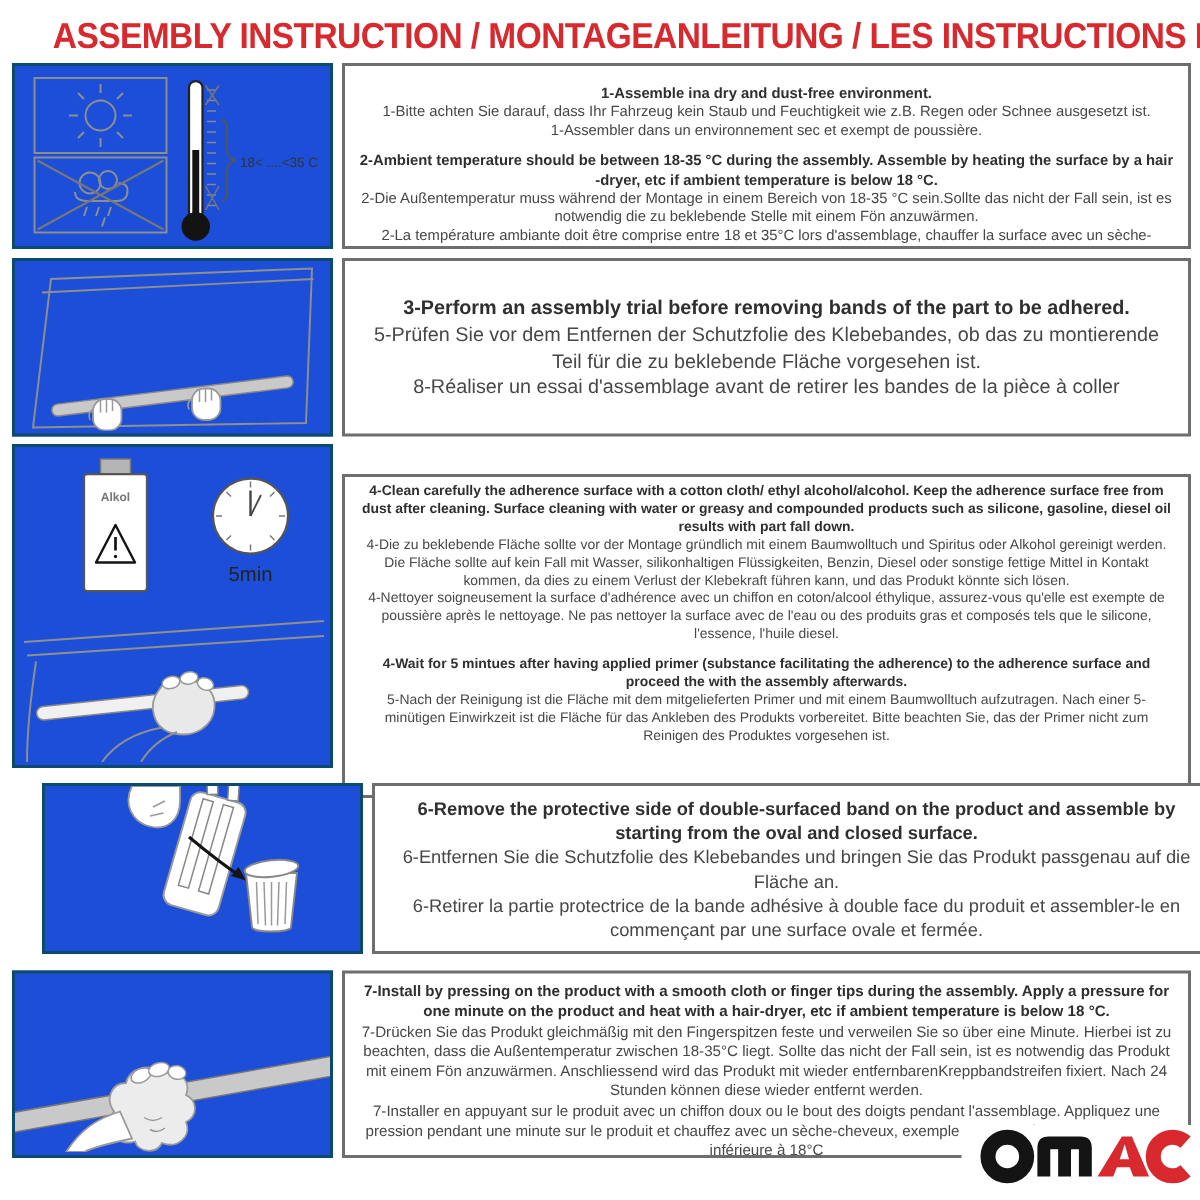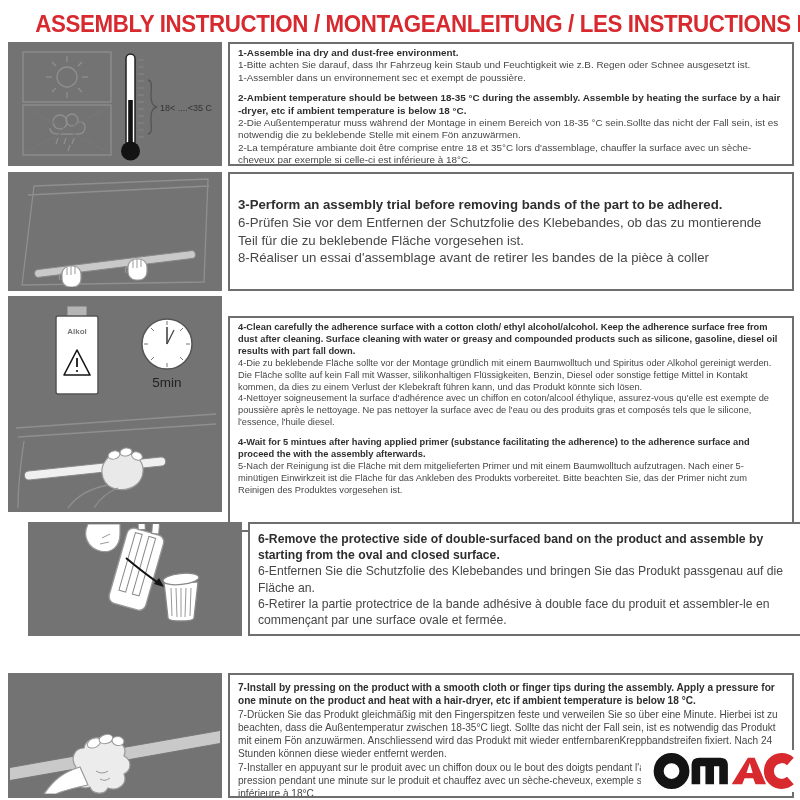--- a/index.html
+++ b/index.html
@@ -5,32 +5,32 @@
   * { box-sizing: border-box; }
   html,body { margin:0; padding:0; background:#fff; }
   body { font-family:"Liberation Sans", sans-serif; }
   .sheet { position:relative; width:800px; height:800px; background:#fff; overflow:hidden; }
 
   .title { position:absolute; top:3px; left:0; width:100%; text-align:center; margin:0; }
   .title span { display:inline-block; color:#d8292f; font-weight:700; font-size:24px;
                 letter-spacing:-0.4px; transform:scaleX(0.93); white-space:nowrap; }
 
   .row { position:absolute; left:0; width:100%; }
-  .ill { position:absolute; left:8px; width:214px; height:100%; border:2px solid #737373; background:#737373; }
+  .ill { position:absolute; left:8px; width:214px; height:100%; border:2px solid #0c4a6e; background:#1d4ed8; }
   .txt { position:absolute; left:228px; width:566px; height:100%; border:2px solid #6e6e6e;
-         background:#fff; padding:3px 8px; overflow:hidden; color:#474747; }
+         background:#fff; padding:13px 8px; overflow:hidden; color:#474747;text-align:center; }
   .txt p { margin:0; }
   .txt .en { font-weight:700; color:#2f2f2f; }
   .step + .step { margin-top:8px; }
 
   .r1 { top:42px;  height:124px; }
   .r2 { top:172px; height:119px;border-radius:32px; }
   .r3 { top:296px; height:216px; }
   .r4 { top:522px; height:114px;margin-left:20px; }
-  .r5 { top:673px; height:125px; }
+  .r5 { top:647px; height:125px; }
 
   .r1 .txt { font-size:9.9px;  line-height:12.4px; }
   .r2 .txt { font-size:13.2px; line-height:17.6px; display:flex; flex-direction:column; justify-content:center; }
   .r3 .txt { font-size:9.3px;  line-height:11.9px; padding-top:4px;margin-top:20px; }
   .r4 .txt { font-size:12.2px; line-height:16.2px; padding-top:7px; }
   .r5 .txt { font-size:10.1px; line-height:13.3px; padding-top:6px; }
 
   svg { display:block; }
   .sketch { stroke:#8f8f8f; fill:none; stroke-width:1.3; }
   .logo { position:absolute; right:3px; top:750px; background:#fff; padding-left:12px; }
@@ -143,21 +143,21 @@
               <line x1="127" y1="85" x2="127" y2="94"></line>
               <line x1="131" y1="85" x2="131" y2="93"></line>
             </g>
           <path d="M118,92 q-4,2 -2,7" stroke="#999" stroke-width="1.1" fill="none"></path>
         </g>
       </svg>
     </div>
     <div class="txt">
       <div class="step">
         <p class="en">3-Perform an assembly trial before removing bands of the part to be adhered.</p>
-        <p>6-Prüfen Sie vor dem Entfernen der Schutzfolie des Klebebandes, ob das zu montierende Teil für die zu beklebende Fläche vorgesehen ist.</p>
+        <p>5-Prüfen Sie vor dem Entfernen der Schutzfolie des Klebebandes, ob das zu montierende Teil für die zu beklebende Fläche vorgesehen ist.</p>
         <p>8-Réaliser un essai d'assemblage avant de retirer les bandes de la pièce à coller</p>
       </div>
     </div>
   </div>
 
   <div class="row r3">
     <div class="ill">
       <svg width="210" height="210" viewBox="0 0 210 210">
         <g>
           <rect x="57" y="8" width="20" height="11" fill="#b5b5b5" stroke="#777"></rect>

